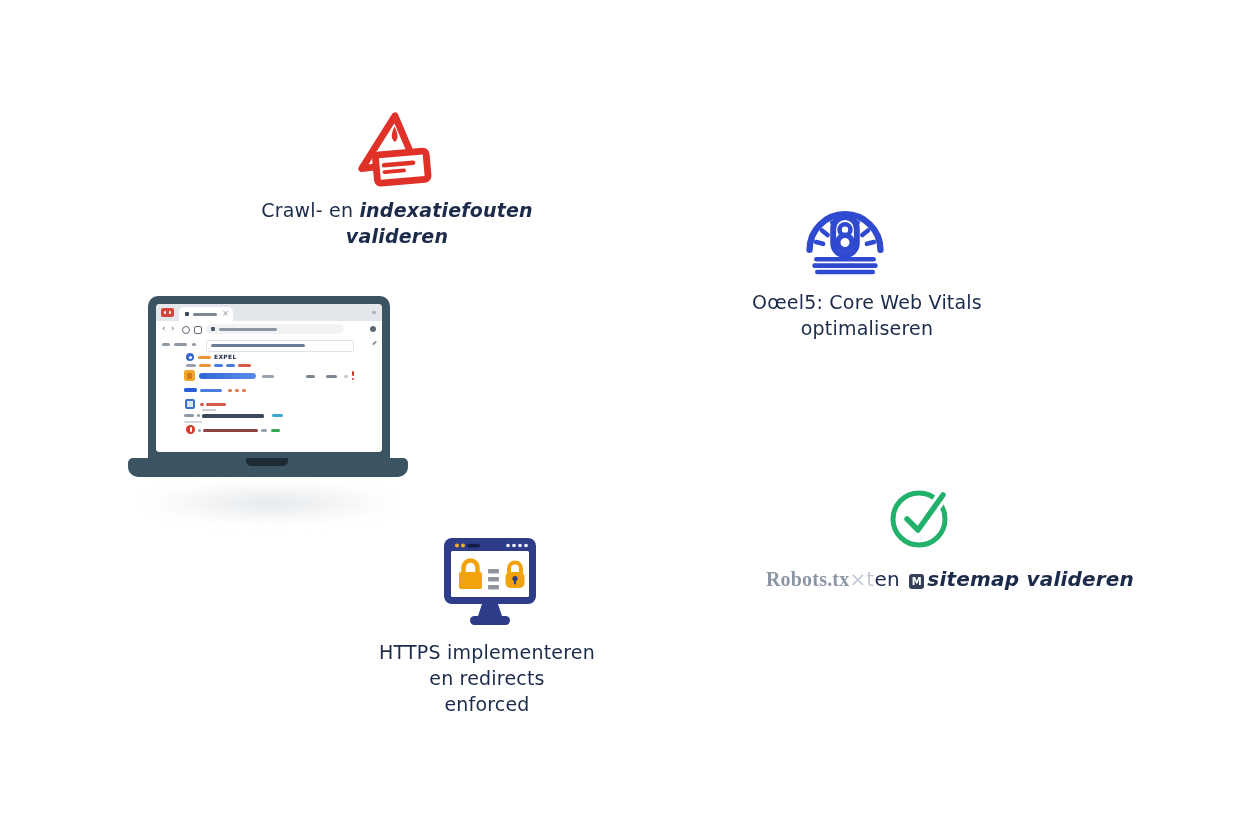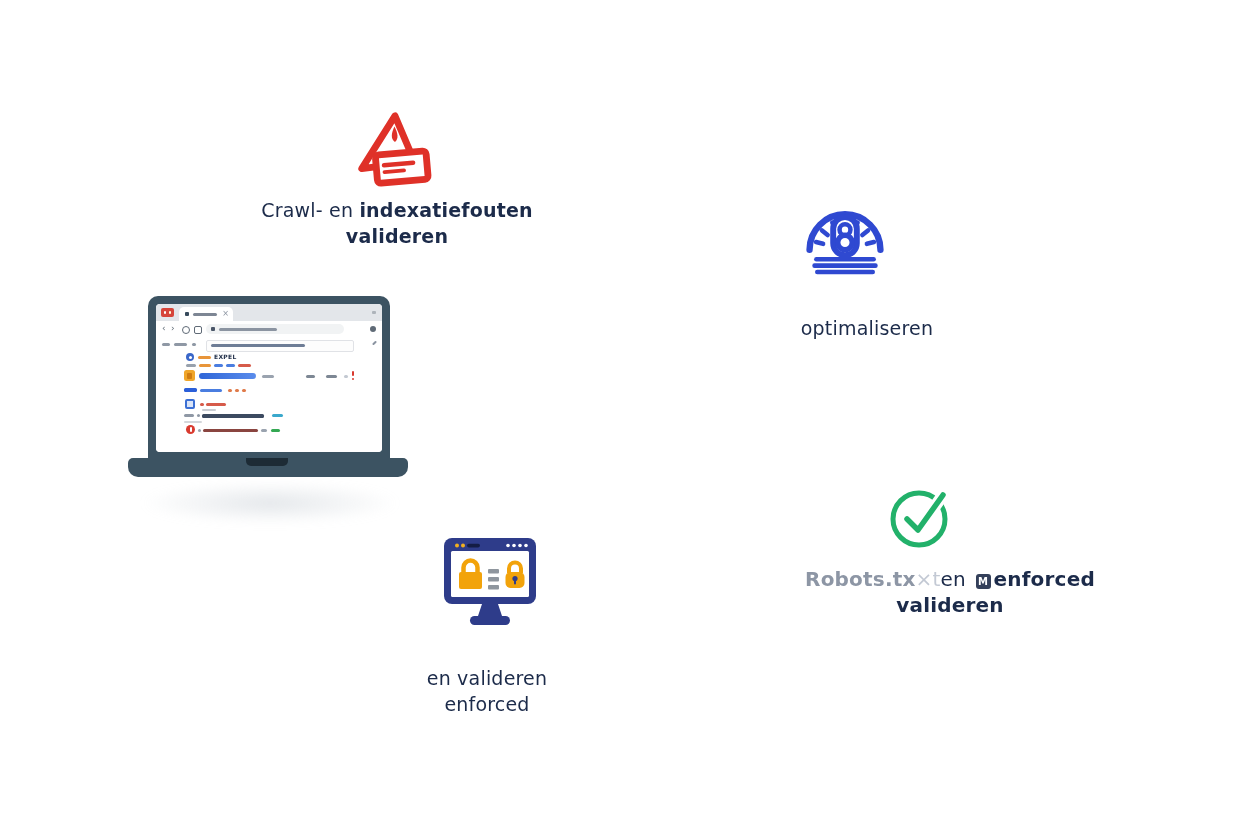--- a/index.html
+++ b/index.html
@@ -6,26 +6,26 @@
   body{
     width:1248px;height:832px;background:#ffffff;position:relative;overflow:hidden;
     font-family:"DejaVu Sans","Liberation Sans",sans-serif;
   }
   .abs{position:absolute;}
   
   .label{
     position:absolute;text-align:center;color:var(--navy-text,#1c2b4a);
     font-size:19px;line-height:26px;letter-spacing:.2px;
   }
-  .b{font-weight:bold;}
+  .b{font-weight:bold;font-style:italic;}
   #crawl-label{left:197px;top:197px;width:400px;}
   #vitals-label{left:717px;top:289px;width:300px;}
   #https-label{left:337px;top:639px;width:300px;}
   #robots-label{left:750px;top:566px;width:400px;font-size:20px;}
-  #robots-label .gray{color:var(--robots-gray,#8d96a5);font-weight:bold;}
+  #robots-label .gray{color:var(--robots-gray,#8d96a5);font-weight:bold;font-family:Liberation Serif, serif;}
   #robots-label .faint{color:var(--robots-faint,#c3c9d4);}
   .m-badge{
     display:inline-block;width:15px;height:15px;border-radius:3px;background:#34405a;
     color:#fff;font-size:10px;font-weight:bold;line-height:15px;text-align:center;
     vertical-align:1px;margin:0 3px;
   }
   
   #warning-icon{left:352px;top:109px;width:84px;height:86px;}
   #gauge-icon{left:799px;top:197px;width:92px;height:80px;}
   #monitor-icon{left:438px;top:536px;width:104px;height:96px;}
@@ -111,21 +111,21 @@
   <rect class="stroke-blue" x="33" y="22" width="26" height="42" rx="13" fill="#ffffff" stroke-width="6.5"></rect>
   <circle class="stroke-blue" cx="46" cy="36" r="6" fill="#ffffff" stroke-width="5"></circle>
   <circle class="stroke-blue" cx="46" cy="50" r="8" fill="#ffffff" stroke-width="6"></circle>
   <g class="fill-blue">
     <rect x="12" y="66" width="68" height="5" rx="2.5"></rect>
     <rect x="10" y="73" width="72" height="5" rx="2.5"></rect>
     <rect x="13" y="80" width="66" height="5" rx="2.5"></rect>
   </g>
 </svg>
 <div id="vitals-label" class="label">
-  <br>
+  <span>Oœel5: Core Web Vitals</span><br>
   <span>optimaliseren</span>
 </div>
 
 <div class="abs laptop-shadow"></div>
 <div class="abs laptop-screen">
   <div class="abs browser">
 
     <div class="abs tabbar">
       <div class="abs win-ctrl"></div>
       <div class="abs tab">
@@ -231,26 +231,26 @@
   <g>
     <path class="stroke-orange" d="M71 37 v-4.5 a6 6 0 0 1 12 0 V37" fill="none" stroke-width="4"></path>
     <rect class="fill-orange" x="67.5" y="36" width="19" height="16" rx="5"></rect>
     <circle class="fill-navy" cx="77" cy="42.5" r="2.6"></circle>
     <rect class="fill-navy" x="76" y="44" width="2" height="4.5" rx="1"></rect>
   </g>
   <path class="fill-navy" d="M44 68 h16 l4 12 h-24 z"></path>
   <rect class="fill-navy" x="32" y="80" width="40" height="9" rx="4.5"></rect>
 </svg>
 <div id="https-label" class="label">
-  <br>
-  <span>en valideren</span><br>
+  <span>HTTPS implementeren</span><br>
+  <span>en redirects</span><br>
   <span>enforced</span>
 </div>
 
 <svg id="check-icon" class="abs" viewBox="0 0 68 68">
   <circle class="stroke-green" cx="31" cy="36" r="26" fill="none" stroke-width="5"></circle>
   <path d="M19 36 L30 47 L55 12" fill="none" stroke="#ffffff" stroke-width="12" stroke-linecap="round" stroke-linejoin="round"></path>
   <path class="stroke-green" d="M19 36 L30 47 L55 12" fill="none" stroke-width="5.5" stroke-linecap="round" stroke-linejoin="round"></path>
 </svg>
 <div id="robots-label" class="label">
   <span class="gray">Robots.tx</span><span class="faint">×t</span><span>en</span>
-  <span class="m-badge">M</span><span class="b">enforced valideren</span>
+  <span class="m-badge">M</span><span class="b">sitemap valideren</span>
 </div>
 
 </body></html>

